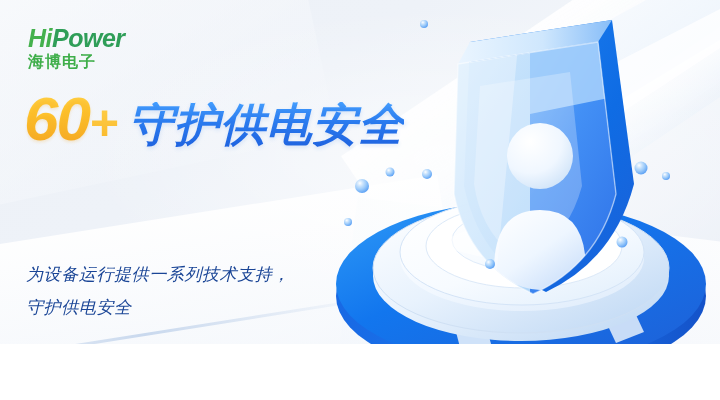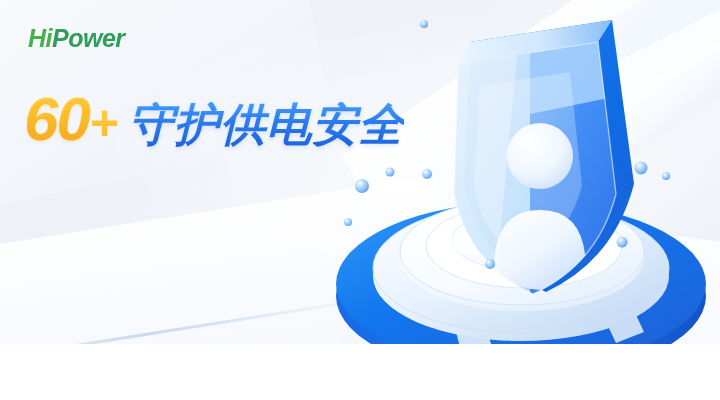--- a/index.html
+++ b/index.html
@@ -340,24 +340,29 @@
         <circle cx="88" cy="28" r="4" fill="url(#gBubble)"></circle>
         <circle cx="154" cy="268" r="5" fill="url(#gBubble)"></circle>
       </g>
     </svg>
   </div>
 
   <div class="logo">
     <div class="logo-word">
       <span class="hi">Hi</span><span class="p">Power</span>
     </div>
+    <div class="logo-cn">海博电子</div>
   </div>
 
   <div class="headline">
     <div class="h-line">
       <span class="num">60</span>
       <span class="num-plus">+</span>
       <span class="h-cn">守护供电安全</span>
     </div>
   </div>
 
+  <div class="subtitle">
+    <div>为设备运行提供一系列技术支持，</div>
+    <div>守护供电安全</div>
+  </div>
 
 </div>
 
 </body></html>

